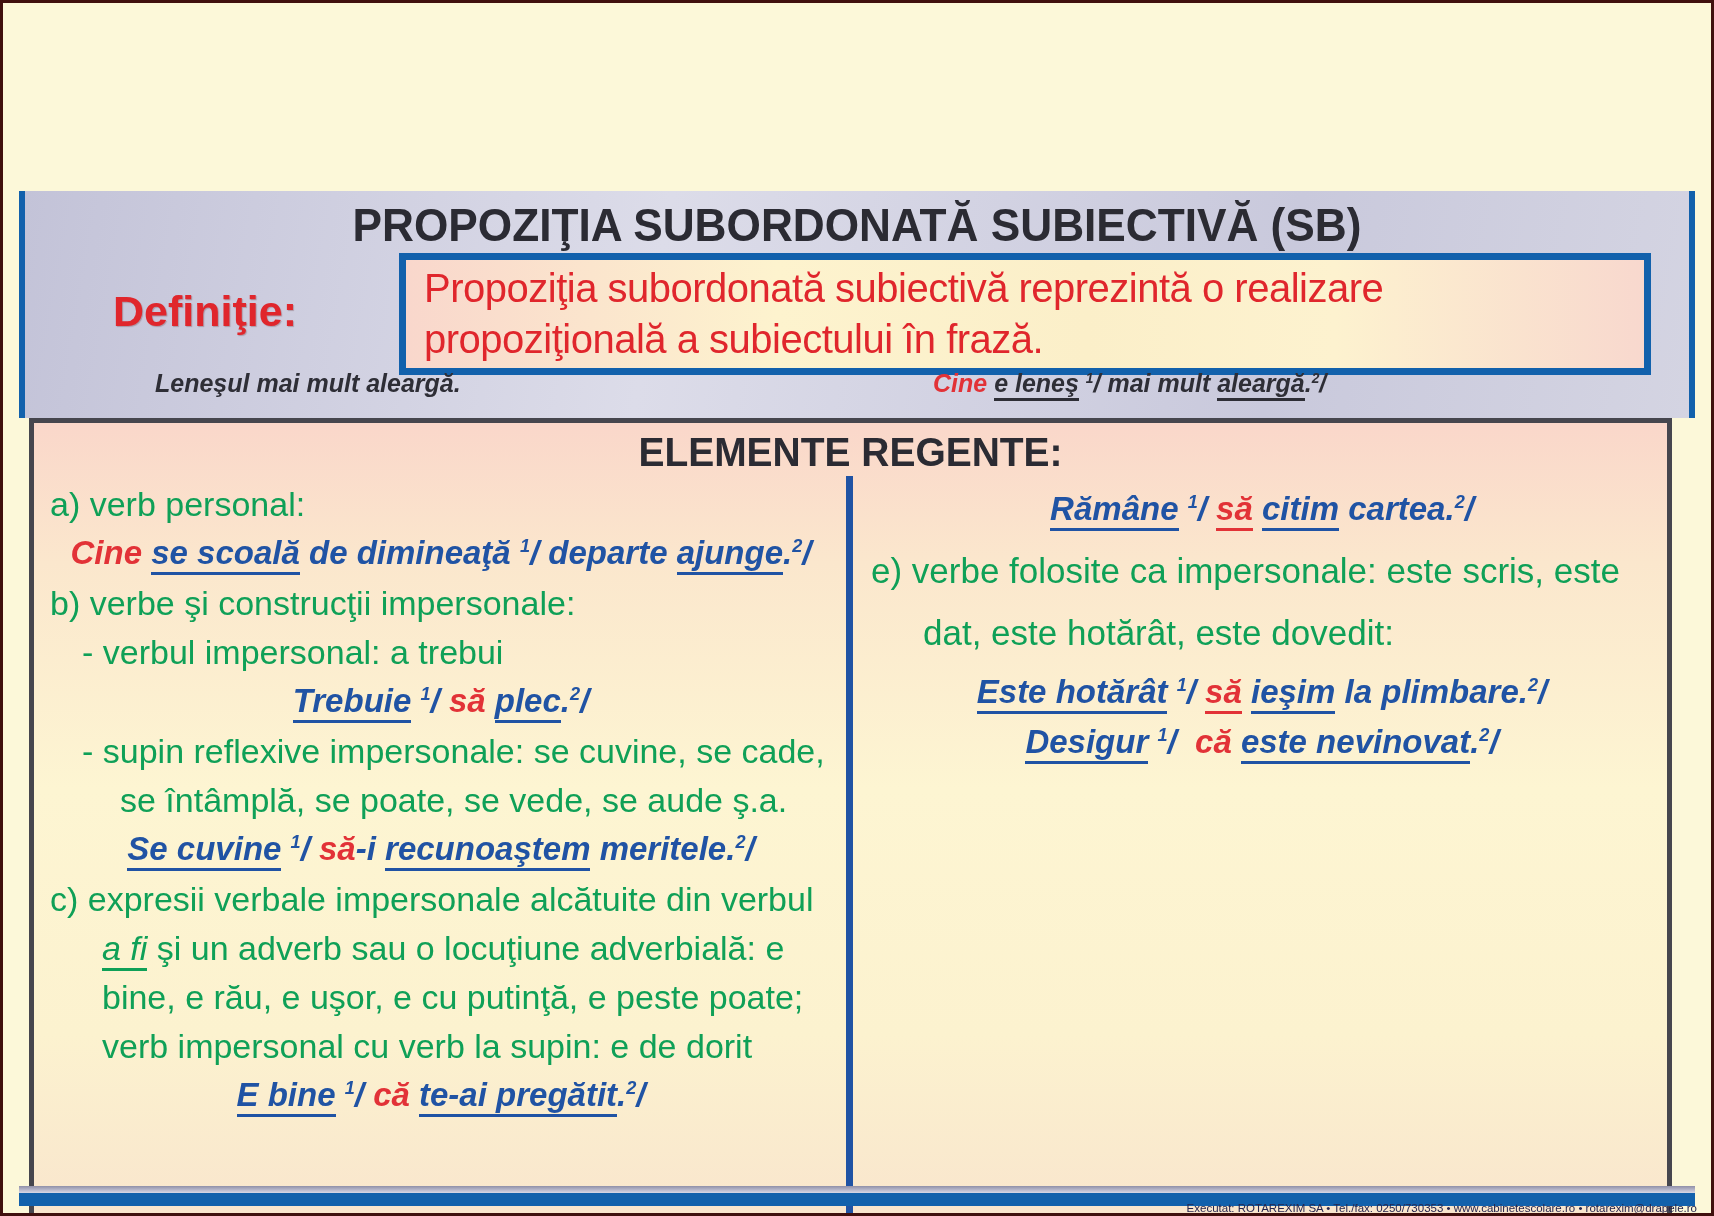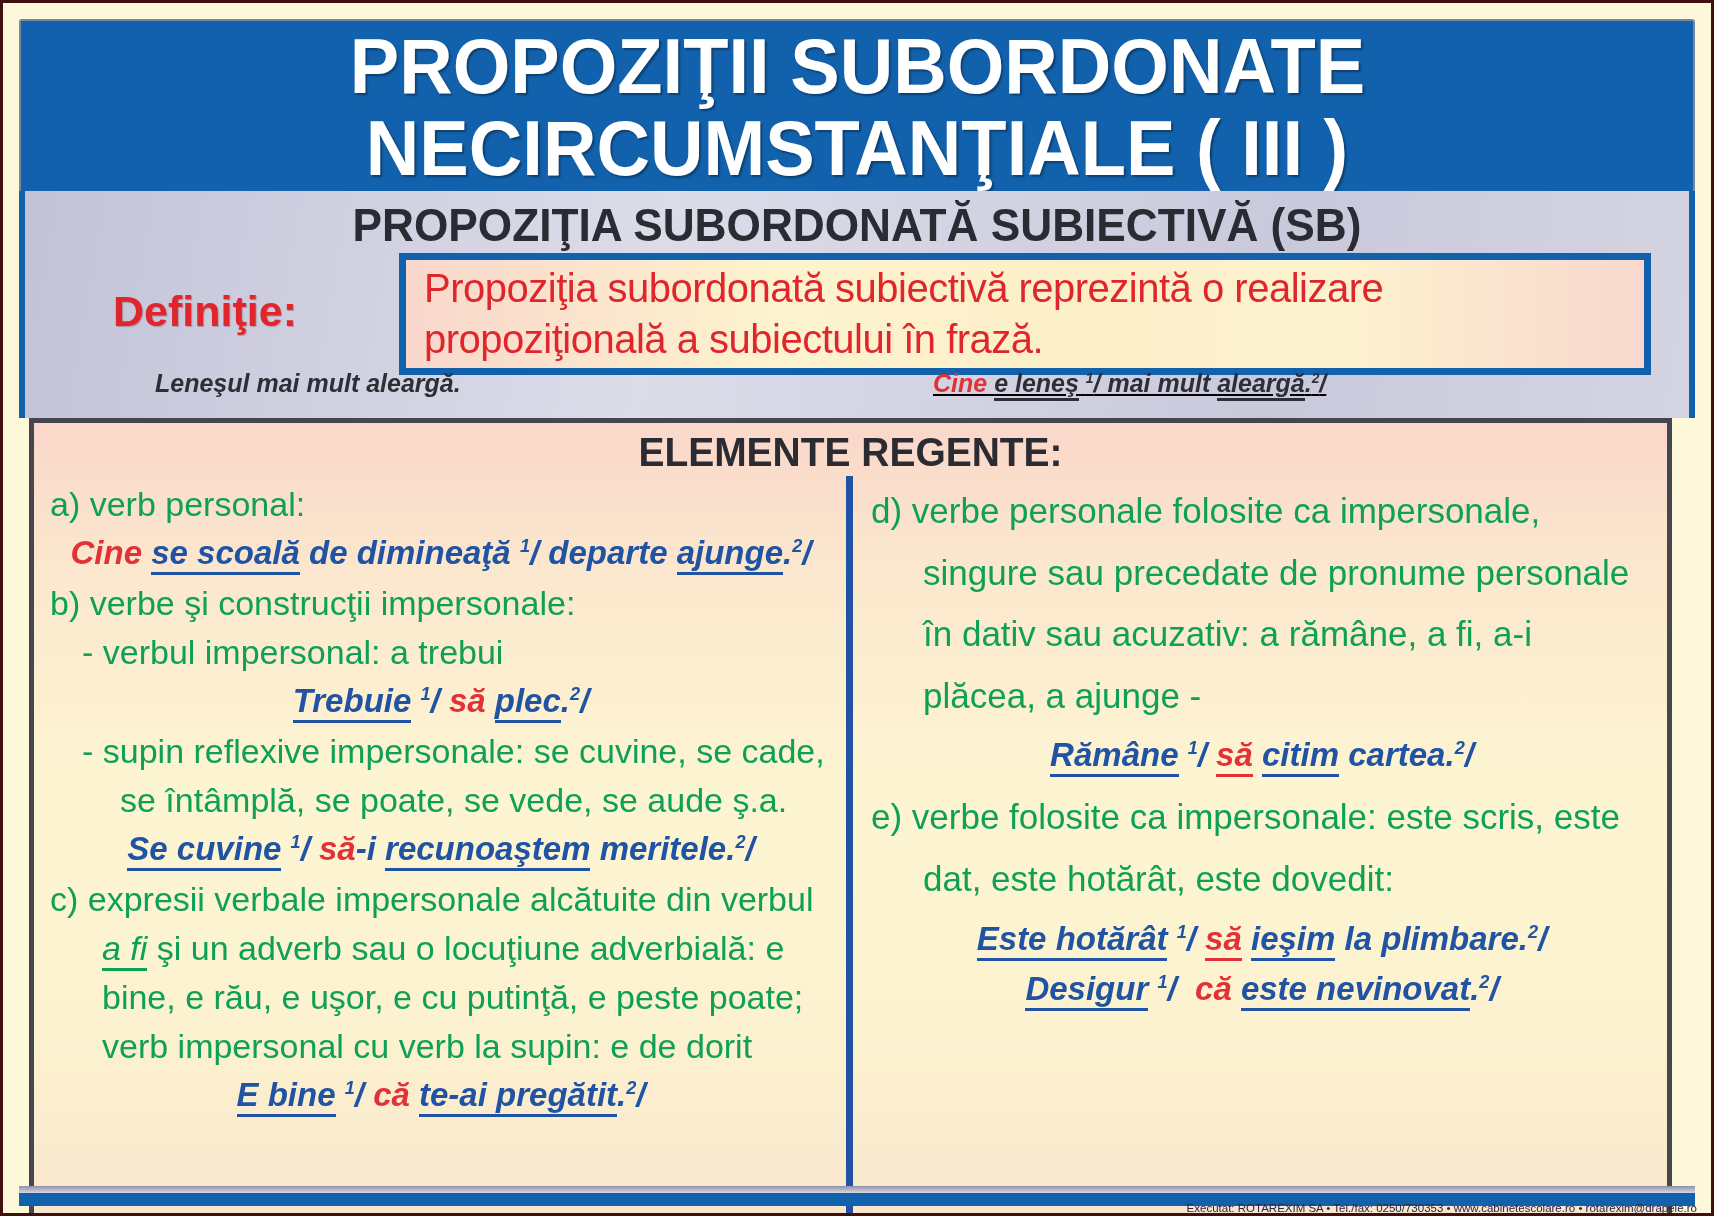--- a/index.html
+++ b/index.html
@@ -36,21 +36,21 @@
   .def-box{
     position:absolute;left:374px;top:62px;width:1252px;height:122px;box-sizing:border-box;
     border:7px solid #1261AC;
     background:linear-gradient(90deg,#F9D7CC 0%,#FDF3CE 30%,#FBEFC9 55%,#FDF2CF 75%,#F8D8CE 100%);
     padding:6px 18px;display:flex;align-items:center;
   }
   .def-text{color:#E0262C;font-size:40px;line-height:1.28;letter-spacing:-0.5px;}
   .intro-examples{position:absolute;left:0;right:0;top:178px;height:46px;}
   .intro-ex{position:absolute;font-style:italic;font-weight:bold;font-size:25px;white-space:nowrap;}
   .intro-ex.left{left:130px;}
-  .intro-ex.right{left:908px;text-decoration:underline;}
+  .intro-ex.right{left:908px;}
   
   .main-box{
     position:absolute;left:26px;right:39px;top:415px;height:883px;box-sizing:border-box;
     border:5px solid #46464E;
     background:linear-gradient(180deg,#FAD7CA 0%,#FBE7CD 16%,#FDF5D2 42%,#FCF2CF 70%,#F9E6CD 90%,#F8DECC 100%);
     overflow:hidden;
   }
   .main-title{
     text-align:center;color:#2B2B33;font-weight:bold;font-size:41px;margin-top:6px;
     transform:scaleX(0.95);
@@ -87,24 +87,20 @@
   .footer{
     position:absolute;left:0;right:14px;top:1197px;height:16px;
     text-align:right;font-size:11.5px;color:#26264E;line-height:16px;
   }
 </style>
 </head>
 <body>
 
 <div class="page">
 
-  <div class="header">
-    <div class="line">PROPOZIŢII SUBORDONATE</div>
-    <div class="line">NECIRCUMSTANŢIALE ( III )</div>
-  </div>
 
   <div class="band">
     <div class="section-title">PROPOZIŢIA SUBORDONATĂ SUBIECTIVĂ (SB)</div>
     <div class="def-label">Definiţie:</div>
     <div class="def-box">
       <div class="def-text">Propoziţia subordonată subiectivă reprezintă o realizare propoziţională a subiectului în frază.</div>
     </div>
     <div class="intro-examples">
       <div class="intro-ex left"><span class="seg black">Leneşul mai mult aleargă.</span></div>
       <div class="intro-ex right"><span class="seg red">Cine </span><span class="seg black u">e leneş</span><span class="seg black"> </span><span class="seg black sup">1</span><span class="seg black">/ mai mult </span><span class="seg black u">aleargă</span><span class="seg black">.</span><span class="seg black sup">2</span><span class="seg black">/</span></div>
@@ -120,21 +116,20 @@
           <div class="block text"><span class="seg green">b) verbe şi construcţii impersonale:</span></div>
           <div class="block text indent"><span class="seg green">- verbul impersonal: a trebui</span></div>
           <div class="block example"><span class="seg blue u">Trebuie</span><span class="seg blue"> </span><span class="seg blue sup">1</span><span class="seg blue">/ </span><span class="seg red">să </span><span class="seg blue u">plec</span><span class="seg blue">.</span><span class="seg blue sup">2</span><span class="seg blue">/</span></div>
           <div class="block text indent"><span class="seg green">- supin reflexive impersonale: se cuvine, se cade, se întâmplă, se poate, se vede, se aude ş.a.</span></div>
           <div class="block example"><span class="seg blue u">Se cuvine</span><span class="seg blue"> </span><span class="seg blue sup">1</span><span class="seg blue">/ </span><span class="seg red">să</span><span class="seg blue">-i </span><span class="seg blue u">recunoaştem</span><span class="seg blue"> meritele.</span><span class="seg blue sup">2</span><span class="seg blue">/</span></div>
           <div class="block text"><span class="seg green">c) expresii verbale impersonale alcătuite din verbul </span><span class="seg green u it">a fi</span><span class="seg green"> şi un adverb sau o locuţiune adverbială: e bine, e rău, e uşor, e cu putinţă, e peste poate; verb impersonal cu verb la supin: e de dorit</span></div>
           <div class="block example"><span class="seg blue u">E bine</span><span class="seg blue"> </span><span class="seg blue sup">1</span><span class="seg blue">/ </span><span class="seg red">că </span><span class="seg blue u">te-ai pregătit</span><span class="seg blue">.</span><span class="seg blue sup">2</span><span class="seg blue">/</span></div>
         </div>
       <div class="divider"></div>
       <div class="col col-right">
-          <div class="block text"><span class="seg green">d) verbe personale folosite ca impersonale, singure sau precedate de pronume personale în dativ sau acuzativ: a rămâne, a fi, a-i plăcea, a ajunge -</span></div>
           <div class="block example"><span class="seg blue u">Rămâne</span><span class="seg blue"> </span><span class="seg blue sup">1</span><span class="seg blue">/ </span><span class="seg red u">să</span><span class="seg blue"> </span><span class="seg blue u">citim</span><span class="seg blue"> cartea.</span><span class="seg blue sup">2</span><span class="seg blue">/</span></div>
           <div class="block text"><span class="seg green">e) verbe folosite ca impersonale: este scris, este dat, este hotărât, este dovedit:</span></div>
           <div class="block example"><span class="seg blue u">Este hotărât</span><span class="seg blue"> </span><span class="seg blue sup">1</span><span class="seg blue">/ </span><span class="seg red u">să</span><span class="seg blue"> </span><span class="seg blue u">ieşim</span><span class="seg blue"> la plimbare.</span><span class="seg blue sup">2</span><span class="seg blue">/</span></div>
           <div class="block example"><span class="seg blue u">Desigur</span><span class="seg blue"> </span><span class="seg blue sup">1</span><span class="seg blue">/  </span><span class="seg red">că </span><span class="seg blue u">este nevinovat</span><span class="seg blue">.</span><span class="seg blue sup">2</span><span class="seg blue">/</span></div>
         </div>
     </div>
   </div>
 
   <div class="shadow-strip"></div>
   <div class="blue-bar"></div>

